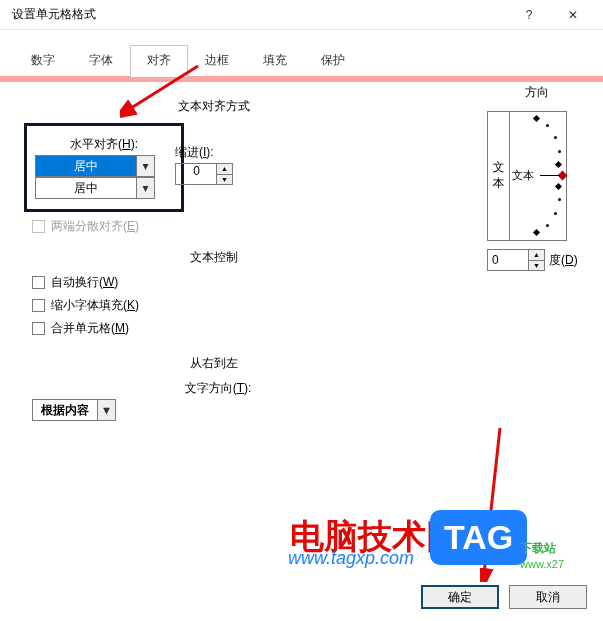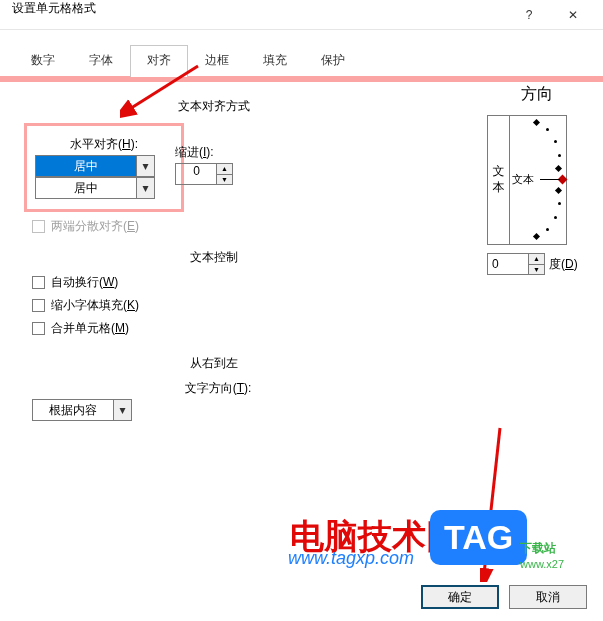--- a/index.html
+++ b/index.html
@@ -8,20 +8,21 @@
   font-size: 12px;
   background: #fff;
   width: 603px;
   height: 621px;
   position: relative;
   overflow: hidden;
 }
 .titlebar {
   height: 30px;
   display: flex;
+  align-items: center;
   padding: 0 8px;
   background: #fff;
   border-bottom: 1px solid #e6e6e6;
 }
 .titlebar .title { flex: 1; font-size: 12px; padding-left: 4px; }
 .titlebar .winbtn {
   width: 44px; height: 30px;
   display: flex; align-items: center; justify-content: center;
   font-size: 12px;
   color: #333;
@@ -51,21 +52,21 @@
   text-align: center;
 }
 .left-col { width: 380px; }
 .right-col { flex: 1; }
 
 .section-title {
   font-size: 12px;
   margin: 4px 0 8px 0;
 }
 .redbox {
-  border: 3px solid #fca5a5;
+  border: 3px solid #0f172a;
   padding: 6px 8px 10px 8px;
   width: 160px;
   position: relative;
 }
 .lab { font-size: 12px; margin: 4px 0 2px 0; }
 .combo {
   width: 120px; height: 22px;
   border: 1px solid #7a7a7a;
   display: flex; align-items: center;
   position: relative;
@@ -107,21 +108,21 @@
   width: 13px; height: 13px; border: 1px solid #7a7a7a; background:#fff;
 }
 .chk.disabled { color: #a0a0a0; }
 .chk.disabled .box { border-color: #c0c0c0; }
 
 .group {
   border: 1px solid #c8c8c8;
   padding: 6px 8px 10px 8px;
   margin-top: 4px;
 }
-.group-label { font-size: 16px; padding-bottom: 4px; }
+.group-label { font-size: 12px; padding-bottom: 4px; }
 
 .orient-box {
   border: 1px solid #7a7a7a;
   width: 80px; height: 130px;
   display: flex;
   margin-top: 6px;
 }
 .orient-text {
   width: 22px;
   border-right: 1px solid #7a7a7a;
@@ -242,21 +243,21 @@
       <span>缩小字体填充(<u>K</u>)</span>
     </div>
     <div class="chk">
       <div class="box"></div>
       <span>合并单元格(<u>M</u>)</span>
     </div>
 
     <div class="section-title" style="margin-top:18px;">从右到左</div>
     <div style="margin-left:8px;">
       <div class="lab">文字方向(<u>T</u>):</div>
-      <div class="combo" style="width:100px;">
+      <div class="combo" style="width:84px;font-weight:bold;">
         <div class="txt">根据内容</div>
         <div class="arrow">▾</div>
       </div>
     </div>
   </div>
 
   <div class="right-col" style="position:absolute; right:16px; top:80px; width:100px;">
     <div class="group" style="border:none; padding:0;">
       <div class="group-label">方向</div>
       <div class="orient-box">

